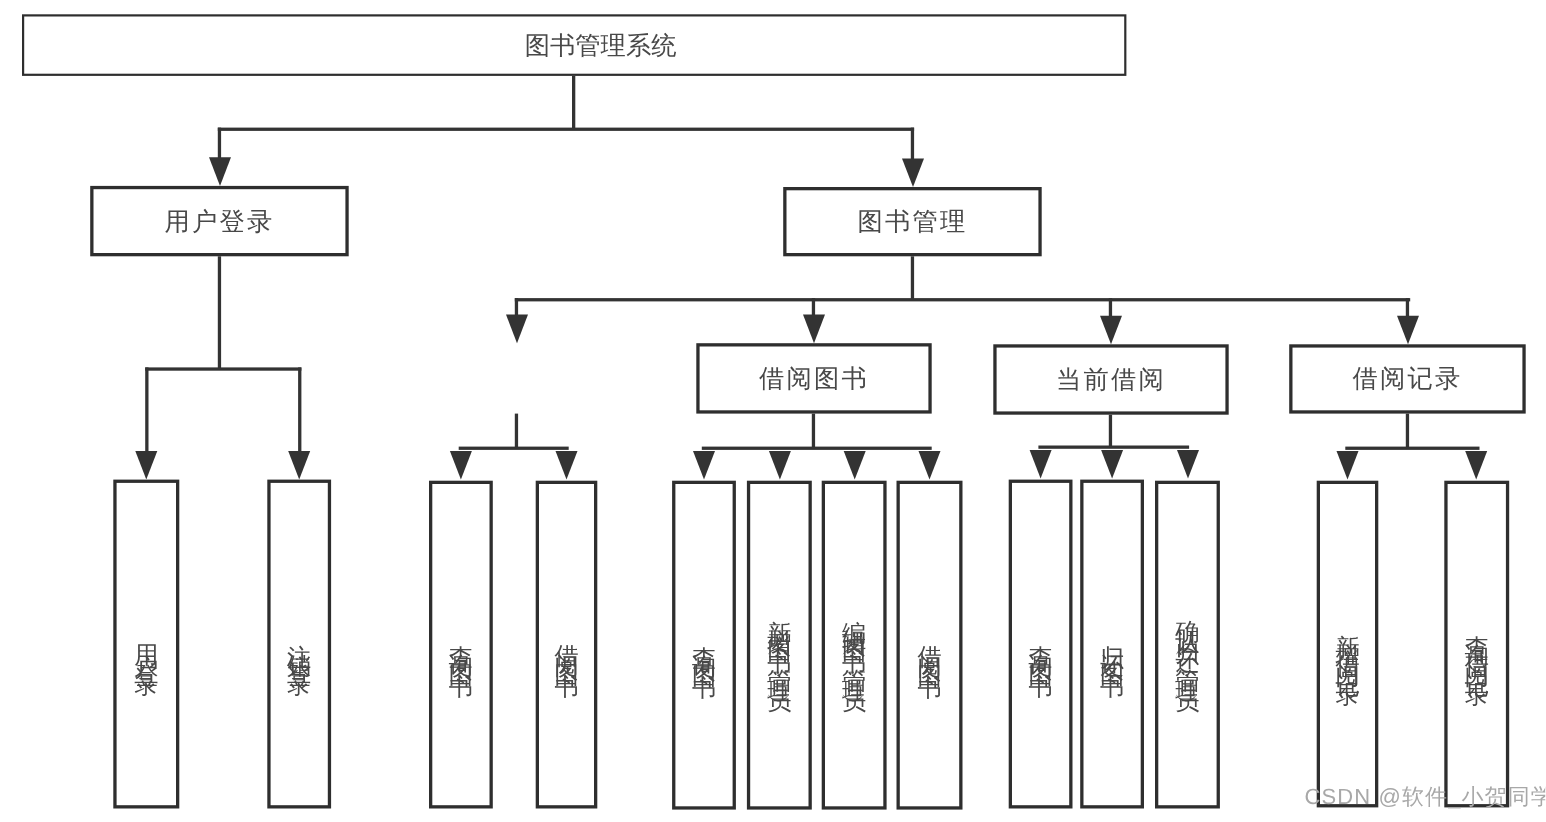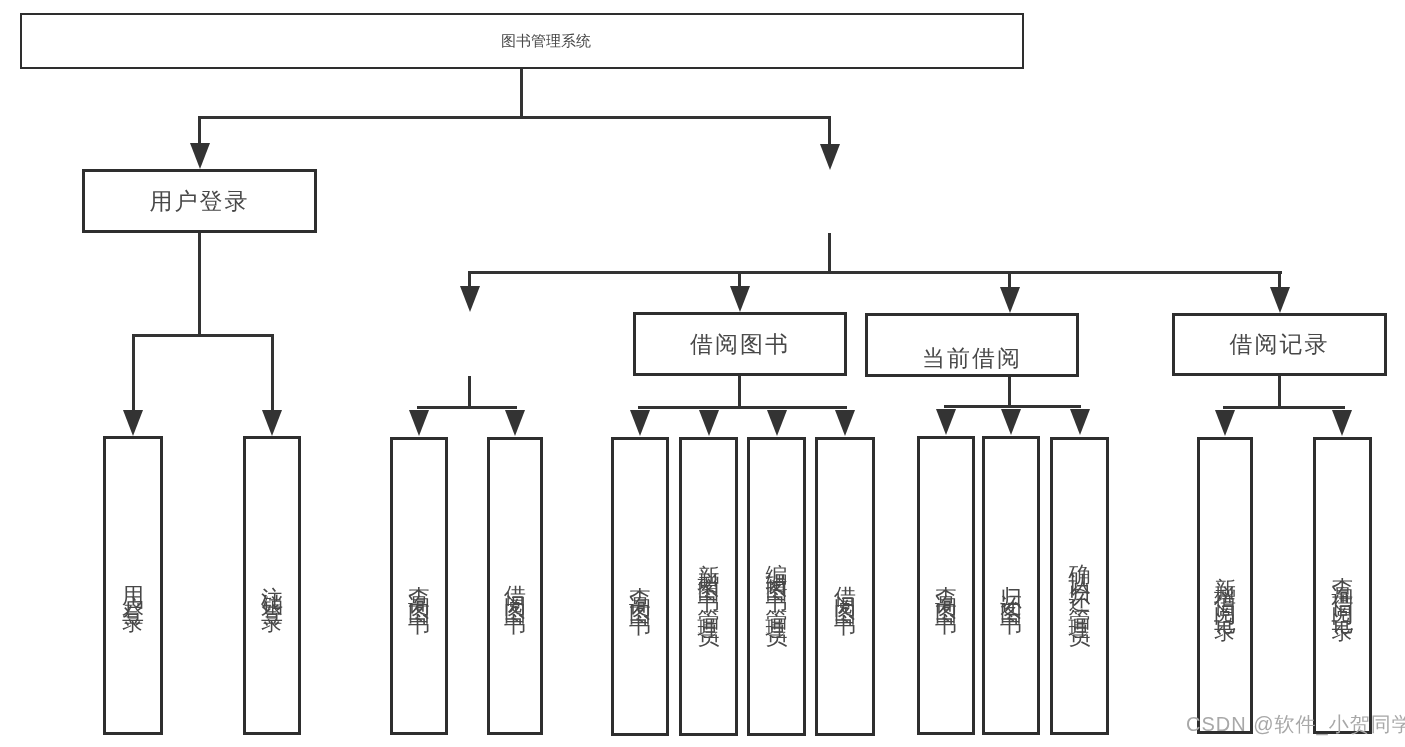--- a/index.html
+++ b/index.html
@@ -32,21 +32,21 @@
     justify-content: center;
     color: var(--color-text);
   }
   .h-box {
     font-size: 23px;
     letter-spacing: 2px;
     white-space: nowrap;
   }
   .root-box {
     border-width: 2px;
-    font-size: 15px;
+    font-size: 23px;
     padding-left: 48px;
   }
   .v-box {
     writing-mode: vertical-rl;
     text-orientation: mixed;
     font-size: 22px;
     letter-spacing: 9px;
     line-height: 1;
   }
   .v-box span { display: inline-block; }
@@ -86,20 +86,23 @@
   <div class="vline" style="left:520px; top:69px; height:49px;"></div>
   <div class="hline" style="left:198px; top:116px; width:633px;"></div>
   <div class="vline" style="left:198px; top:116px; height:29px;"></div>
   <div class="arrow" style="left:190px; top:143px;"></div>
   <div class="vline" style="left:828px; top:116px; height:29px;"></div>
   <div class="arrow" style="left:820px; top:144px;"></div>
 
   <div class="box h-box" style="left:82px; top:169px; width:235px; height:64px;">
     <span>用户登录</span>
   </div>
+  <div class="box h-box" style="left:712px; top:170px; width:235px; height:63px;">
+    <span>图书管理</span>
+  </div>
 
   <div class="vline" style="left:198px; top:233px; height:103px;"></div>
   <div class="hline" style="left:132px; top:334px; width:142px;"></div>
   <div class="vline" style="left:132px; top:334px; height:78px;"></div>
   <div class="arrow" style="left:123px; top:410px;"></div>
   <div class="vline" style="left:271px; top:334px; height:78px;"></div>
   <div class="arrow" style="left:262px; top:410px;"></div>
 
   <div class="vline" style="left:828px; top:233px; height:40px;"></div>
   <div class="hline" style="left:468px; top:271px; width:814px;"></div>
@@ -108,21 +111,21 @@
   <div class="vline" style="left:738px; top:271px; height:16px;"></div>
   <div class="arrow" style="left:730px; top:286px;"></div>
   <div class="vline" style="left:1008px; top:271px; height:17px;"></div>
   <div class="arrow" style="left:1000px; top:287px;"></div>
   <div class="vline" style="left:1278px; top:271px; height:17px;"></div>
   <div class="arrow" style="left:1270px; top:287px;"></div>
 
   <div class="box h-box" style="left:633px; top:312px; width:214px; height:64px;">
     <span>借阅图书</span>
   </div>
-  <div class="box h-box" style="left:865px; top:313px; width:214px; height:64px;align-items:flex-end;">
+  <div class="box h-box" style="left:903px; top:313px; width:214px; height:64px;">
     <span>当前借阅</span>
   </div>
   <div class="box h-box" style="left:1172px; top:313px; width:215px; height:63px;">
     <span>借阅记录</span>
   </div>
 
   <div class="vline" style="left:468px; top:376px; height:32px;"></div>
   <div class="hline" style="left:417px; top:406px; width:100px;"></div>
   <div class="arrow" style="left:409px; top:410px;"></div>
   <div class="arrow" style="left:505px; top:410px;"></div>

